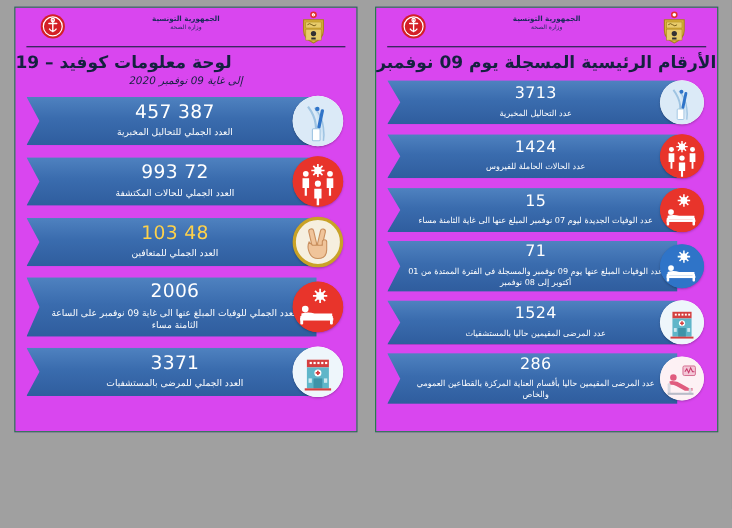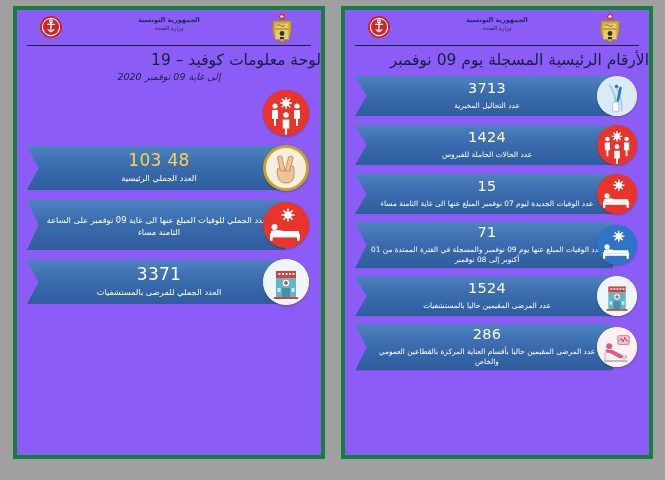--- a/index.html
+++ b/index.html
@@ -12,23 +12,23 @@
     width: 665px;
     height: 480px;
     position: relative;
     background: #a0a0a0;
     overflow: hidden;
   }
   .page {
     position: absolute;
     top: 6px;
     width: 312px;
-    height: 453px;
-    background: #8b5cf6;
-    border: 4px solid #15803d;
+    height: 387px;
+    background: #d946ef;
+    border: 1px solid #15803d;
     box-sizing: border-box;
     overflow: hidden;
   }
   #page-left  { left: 13px; }
   #page-right { left: 341px; }
 
   
   .pg-header {
     position: relative;
     height: 34px;
@@ -59,23 +59,23 @@
   .ministry-text .l1 { font-size: 6.5px; font-weight: bold; }
   .ministry-text .l2 { font-size: 5.5px; }
 
   .hr-rule {
     height: 0;
     border-top: 1.6px solid #14213f;
     margin: 1px 10px 0 10px;
   }
 
   .pg-title {
-    text-align: right;
+    text-align: left;
     color: #14213f;
-    font-weight: normal;
+    font-weight: bold;
     font-size: 15.5px;
     margin-top: 5px;
     letter-spacing: 0;
   }
   .pg-subtitle {
     text-align: center;
     color: #14213f;
     font-size: 9.5px;
     margin-top: 2px;
     font-style: italic;
@@ -191,22 +191,42 @@
       </div>
     </div>
 
     <div class="hr-rule"></div>
 
     <div class="pg-title">لوحة معلومات كوفيد – 19</div>
     <div class="pg-subtitle">إلى غاية 09 نوفمبر 2020</div>
 
     <div class="stats">
 
-
-      <div class="stat-row">
+      <div class="stat-row">
+        <div class="banner">
+          <div class="value">387 457</div>
+          <div class="label">العدد الجملي للتحاليل المخبرية</div>
+        </div>
+        <div class="medal plain">
+          <svg width="46" height="46" viewBox="0 0 46 46">
+            <circle cx="23" cy="23" r="23" fill="#dbeaf7"></circle>
+            <path d="M14 10 q6 8 7 16 q1 8 -1 14" fill="none" stroke="#9fc4e2" stroke-width="2"></path>
+            <path d="M20 11 q7 8 8 18 q1 7 0 12" fill="#cfe4f5" stroke="#9fc4e2" stroke-width="1.4"></path>
+            <rect x="24" y="12" width="3" height="18" rx="1.4" fill="#2f74c8" transform="rotate(12 25 21)"></rect>
+            <circle cx="22.5" cy="12" r="2" fill="#2f74c8"></circle>
+            <rect x="18" y="30" width="7" height="11" rx="1" fill="#ffffff" stroke="#9fc4e2" stroke-width="1"></rect>
+          </svg>
+        </div>
+      </div>
+
+      <div class="stat-row">
+        <div class="banner">
+          <div class="value">72 993</div>
+          <div class="label">العدد الجملي للحالات المكتشفة</div>
+        </div>
         <div class="medal red">
           <svg width="46" height="46" viewBox="0 0 46 46">
             <circle cx="23" cy="23" r="23" fill="#e8342b"></circle>
             <g fill="#ffffff">
               <circle cx="12" cy="16" r="2.6"></circle>
                 <path d="M9 20 h6 v9 h-2 v7 h-2 v-7 h-2 z"></path>
               <circle cx="34" cy="16" r="2.6"></circle>
                 <path d="M31 20 h6 v9 h-2 v7 h-2 v-7 h-2 z"></path>
               <circle cx="23" cy="25" r="2.8"></circle>
                 <path d="M19.7 29.5 h6.6 v9 h-2.2 v6 h-2.2 v-6 h-2.2 z"></path>
@@ -220,35 +240,36 @@
                   <line x1="27.2" y1="8.8" x2="18.8" y2="17.2"></line>
               </g>
             </g>
           </svg>
         </div>
       </div>
 
       <div class="stat-row">
         <div class="banner gold">
           <div class="value">48 103</div>
-          <div class="label">العدد الجملي الرئيسية</div>
+          <div class="label">العدد الجملي للمتعافين</div>
         </div>
         <div class="medal goldring">
           <svg width="40" height="40" viewBox="0 0 40 40">
             <g fill="#f0c49a" stroke="#c98f5e" stroke-width="1">
               <rect x="13" y="8" width="4.5" height="16" rx="2.2" transform="rotate(-13 15 16)"></rect>
               <rect x="21" y="8" width="4.5" height="16" rx="2.2" transform="rotate(13 23 16)"></rect>
               <path d="M12 20 q-2 4 0 9 q2 6 8 6 q8 0 8 -8 v-7 q0 -2 -2 -2 q-2 0 -2 2 v3 h-9 z"></path>
             </g>
           </svg>
         </div>
       </div>
 
       <div class="stat-row">
         <div class="banner tall">
+          <div class="value">2006</div>
           <div class="label">العدد الجملي للوفيات المبلغ عنها الى غاية 09 نوفمبر على الساعة الثامنة مساء</div>
         </div>
         <div class="medal red">
           <svg width="46" height="46" viewBox="0 0 46 46">
             <circle cx="23" cy="23" r="23" fill="#e8342b"></circle>
             <g fill="#ffffff">
               <circle cx="25" cy="13" r="3.6"></circle>
               <g stroke="#ffffff" stroke-width="1.6">
                 <line x1="25" y1="6.5" x2="25" y2="19.5"></line>
                   <line x1="18.5" y1="13" x2="31.5" y2="13"></line>

